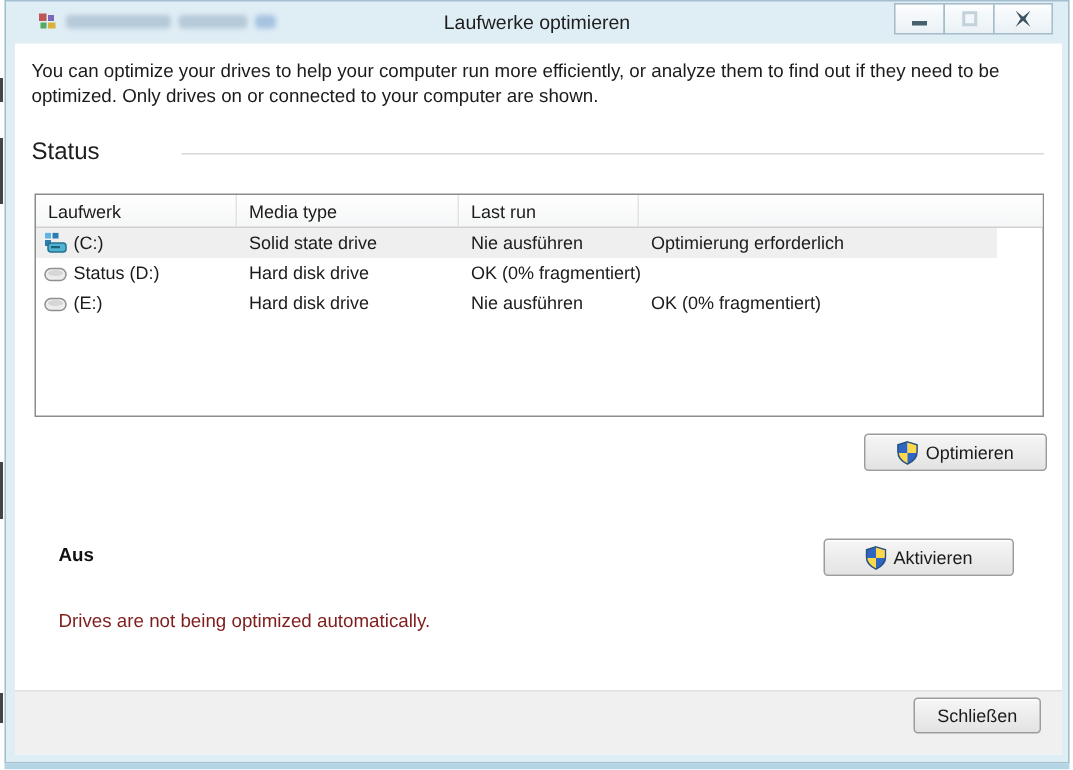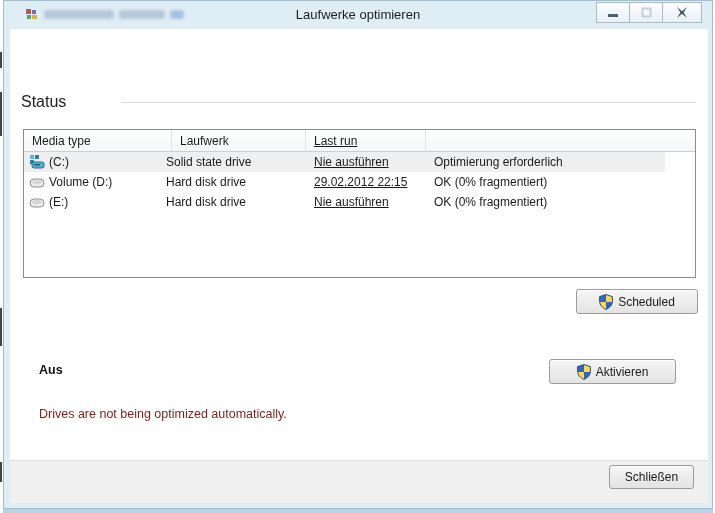--- a/index.html
+++ b/index.html
@@ -54,21 +54,21 @@
   .head-sched { left:11px; top:308px; width:675px; }
   .head-sched .lbl { margin-right:9px; }
 
   
   .drive-table {
     position:absolute; left:13px; top:100px; width:673px; height:149px;
     border:1px solid #8c8c8c; background:#fff; font-size:12px;
   }
   .t-head { display:flex; height:22px; background:linear-gradient(#ffffff,#f5f6f7); border-bottom:1px solid #cfcfcf; }
   .t-head .hc { display:flex; align-items:center; padding-left:8px; border-right:1px solid #e3e3e3; color:#1b1b1b; }
-  .c1 { width:134px; } .c2 { width:148px; } .c3 { width:120px;text-decoration:underline; } .c4 { width:238px; } .c5 { flex:1; border-right:none !important; }
+  .c1 { width:134px; } .c2 { width:148px; } .c3 { width:120px; } .c4 { width:238px; } .c5 { flex:1; border-right:none !important; }
   .t-row { display:flex; align-items:center; height:20px; }
   .t-row.selected { background:linear-gradient(to right,#efefef 0,#efefef 641px,transparent 641px); }
   .t-row .cell { padding-left:8px; overflow:hidden; white-space:nowrap; }
   .t-row .drive-cell { padding-left:5px; display:flex; align-items:center; gap:4px; }
   .t-row .drive-cell svg { flex:0 0 auto; }
 
   
   .btn {
     position:absolute; display:flex; align-items:center; justify-content:center; gap:5px;
     border:1px solid #9c9c9c; border-radius:3px;
@@ -128,30 +128,31 @@
       <div class="win-btn close">
         <svg width="12" height="11" viewBox="0 0 12 11">
           <path d="M1 0 L6 4.2 L11 0 L7.6 5.5 L11 11 L6 6.8 L1 11 L4.4 5.5 Z" fill="#3c5260"></path>
         </svg>
       </div>
     </div>
   </div>
 
   <div class="content">
 
+    <p class="intro">You can optimize your drives to help your computer run more efficiently, or analyze them to find out if they need to be optimized. Only drives on or connected to your computer are shown.</p>
 
     <div class="section-head head-status">
       <span class="lbl">Status</span>
       <span class="rule"></span>
     </div>
 
     <div class="drive-table">
       <div class="t-head">
+        <div class="hc c1">Laufwerk</div>
         <div class="hc c2">Media type</div>
-        <div class="hc c1">Laufwerk</div>
         <div class="hc c3">Last run</div>
         <div class="hc c5"></div>
       </div>
 
       <div class="t-row selected">
         <div class="cell drive-cell c1">
           <svg width="16" height="14" viewBox="0 0 16 14">
             <rect x="1" y="0" width="4" height="4" fill="#5bb4e5"></rect>
             <rect x="6" y="0" width="4" height="4" fill="#2d7db3"></rect>
             <rect x="1" y="5" width="4" height="4" fill="#2d7db3"></rect>
@@ -164,24 +165,23 @@
         <div class="cell c3">Nie ausführen</div>
         <div class="cell c4">Optimierung erforderlich</div>
       </div>
 
       <div class="t-row">
         <div class="cell drive-cell c1">
           <svg width="16" height="14" viewBox="0 0 16 14">
             <rect x="1" y="4" width="14" height="8" rx="4" fill="#ececec" stroke="#8f8f8f" stroke-width="1"></rect>
             <ellipse cx="8" cy="7" rx="5" ry="2" fill="#d6d6d6"></ellipse>
           </svg>
-          <span>Volume (D:)</span>
+          <span>Status (D:)</span>
         </div>
         <div class="cell c2">Hard disk drive</div>
-        <div class="cell c3">29.02.2012 22:15</div>
         <div class="cell c4">OK (0% fragmentiert)</div>
       </div>
 
       <div class="t-row">
         <div class="cell drive-cell c1">
           <svg width="16" height="14" viewBox="0 0 16 14">
             <rect x="1" y="4" width="14" height="8" rx="4" fill="#ececec" stroke="#8f8f8f" stroke-width="1"></rect>
             <ellipse cx="8" cy="7" rx="5" ry="2" fill="#d6d6d6"></ellipse>
           </svg>
           <span>(E:)</span>
@@ -200,21 +200,21 @@
             </clipPath>
           </defs>
         <g clip-path="url(#shieldA)">
           <rect x="0" y="0" width="7" height="8" fill="#2f66c4"></rect>
           <rect x="7" y="0" width="7" height="8" fill="#fcd94c"></rect>
           <rect x="0" y="8" width="7" height="8" fill="#fcd94c"></rect>
           <rect x="7" y="8" width="7" height="8" fill="#2f66c4"></rect>
         </g>
         <path d="M7 0.6 L13.4 2.6 V7 C13.4 11.3 10.4 13.9 7 15.4 C3.6 13.9 0.6 11.3 0.6 7 V2.6 Z" fill="none" stroke="#28507f" stroke-width="1"></path>
       </svg>
-      <span>Scheduled</span>
+      <span>Optimieren</span>
     </div>
 
 
     <div class="sched-state">Aus</div>
     <div class="sched-desc">Drives are not being optimized automatically.</div>
 
     <div class="btn btn-enable">
       <svg width="14" height="16" viewBox="0 0 14 16">
         <defs>
             <clipPath id="shieldB">

